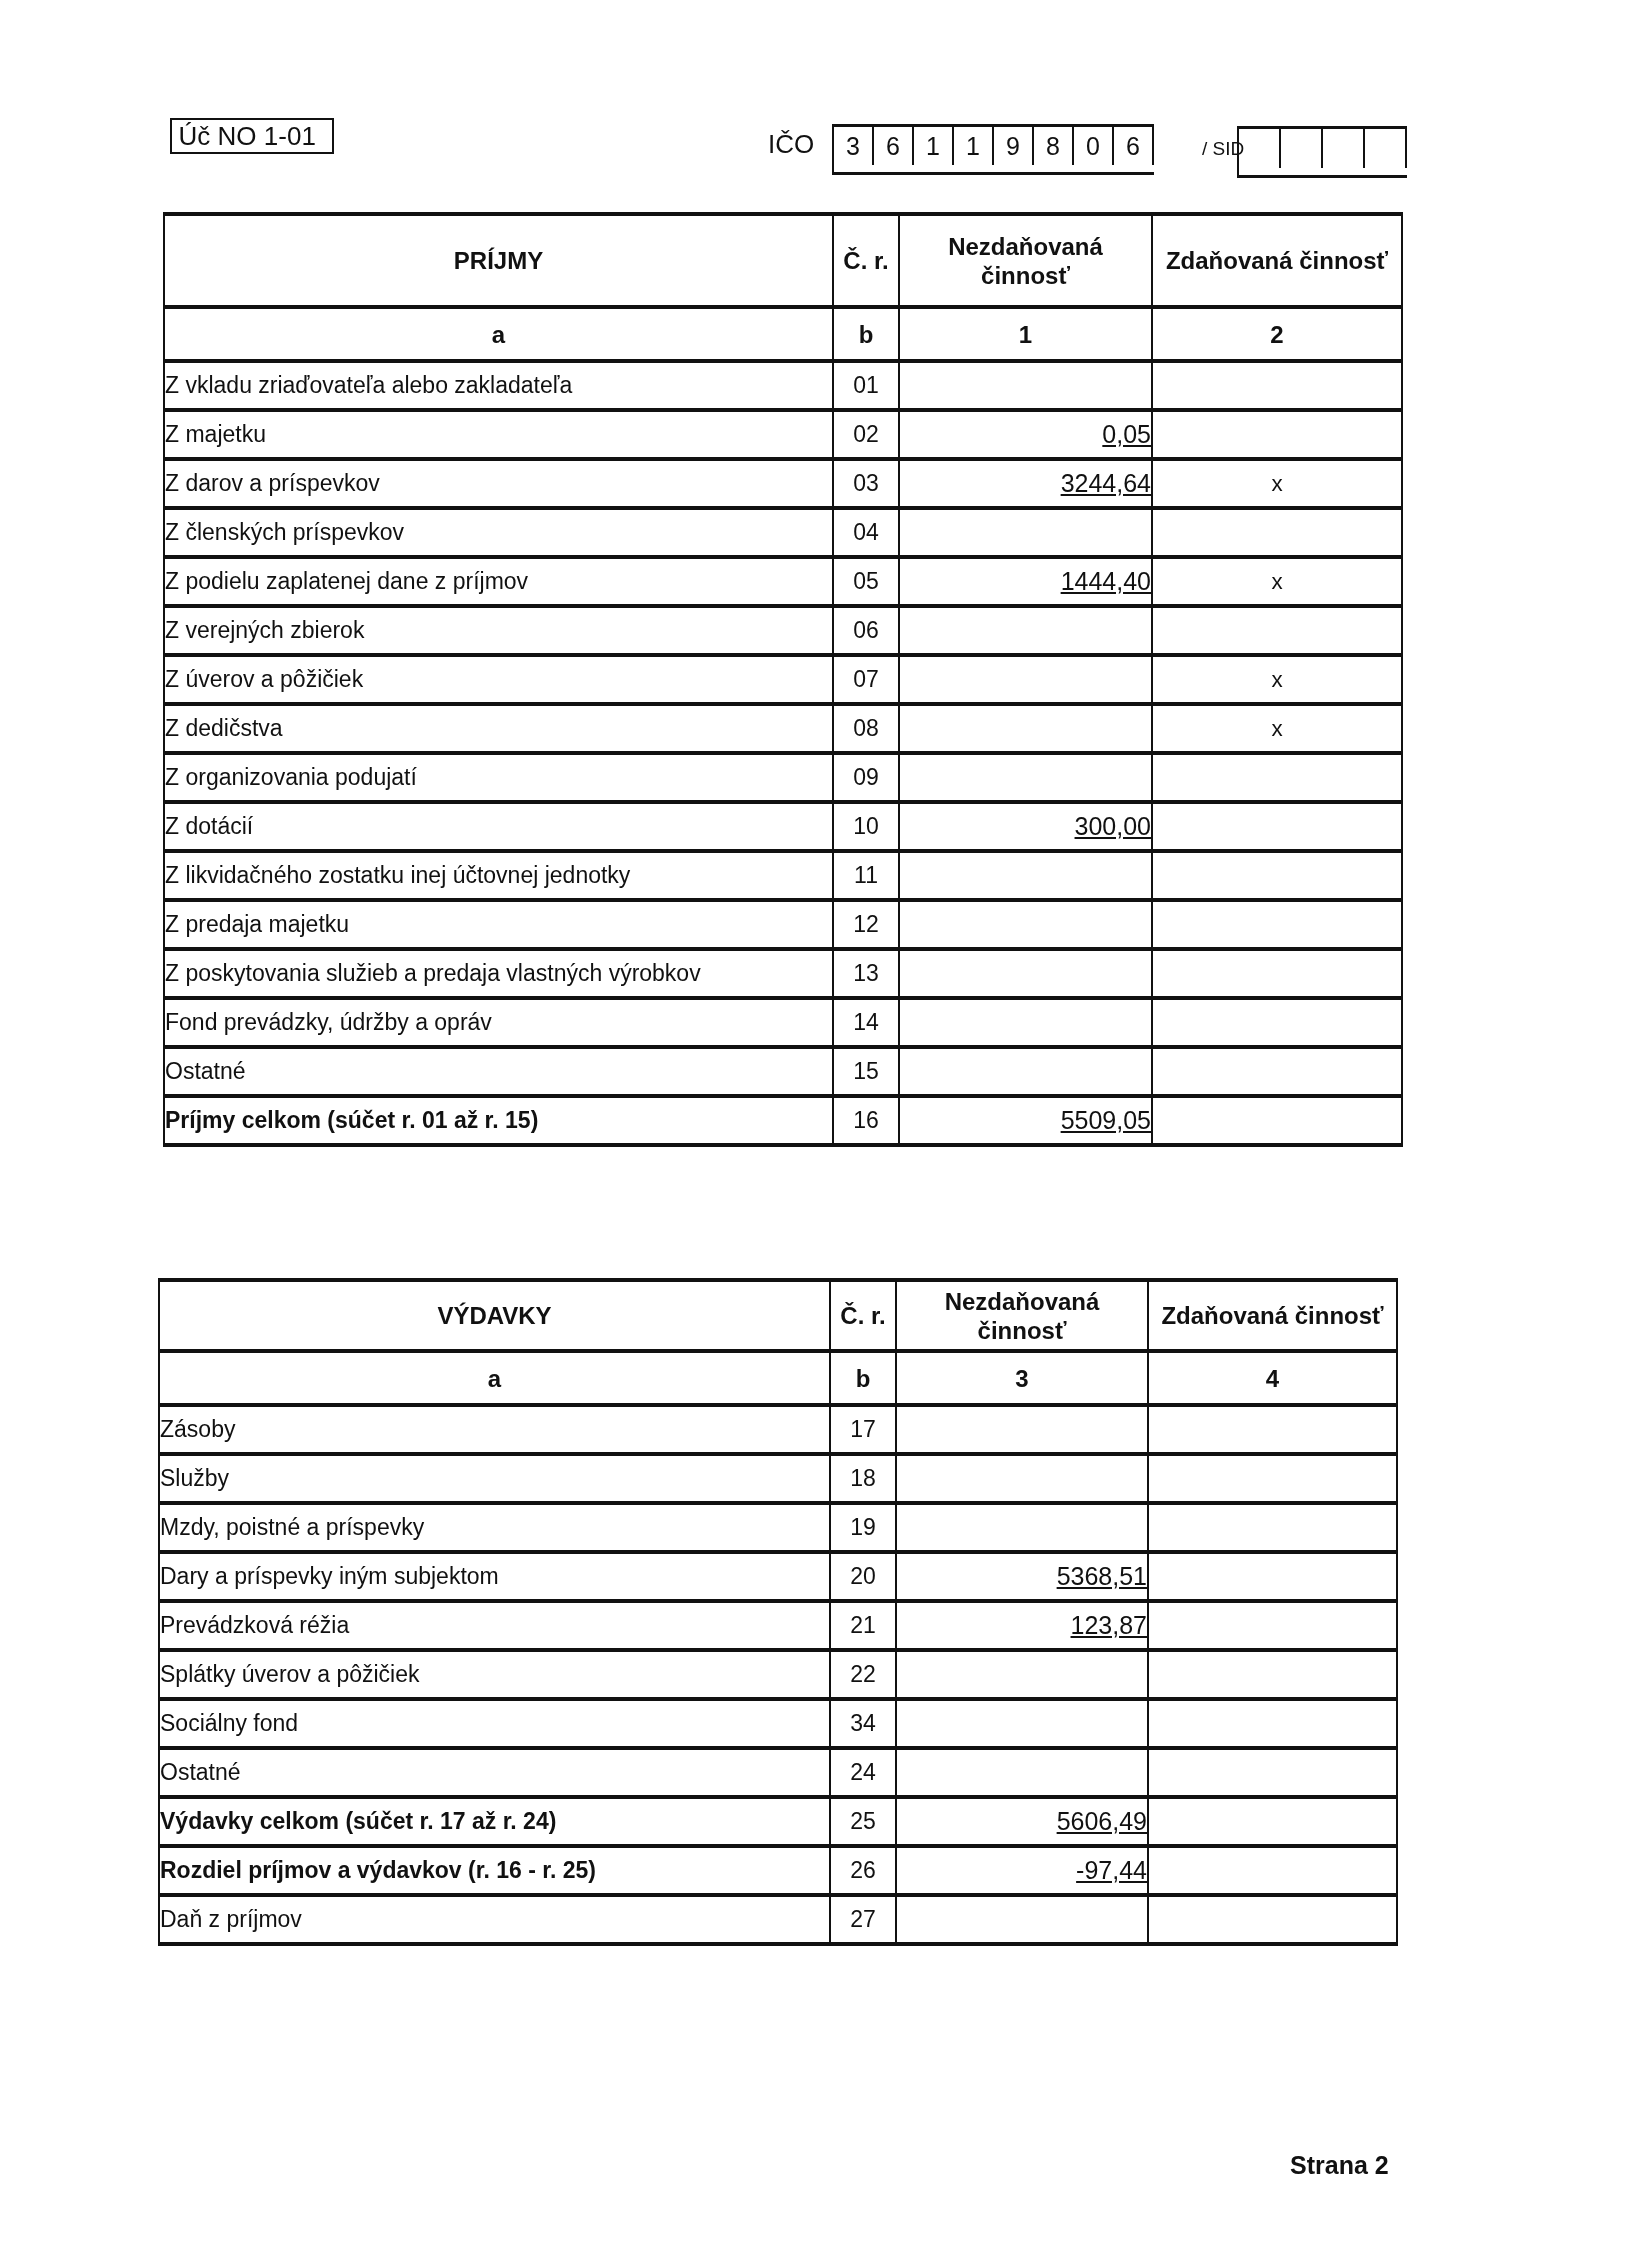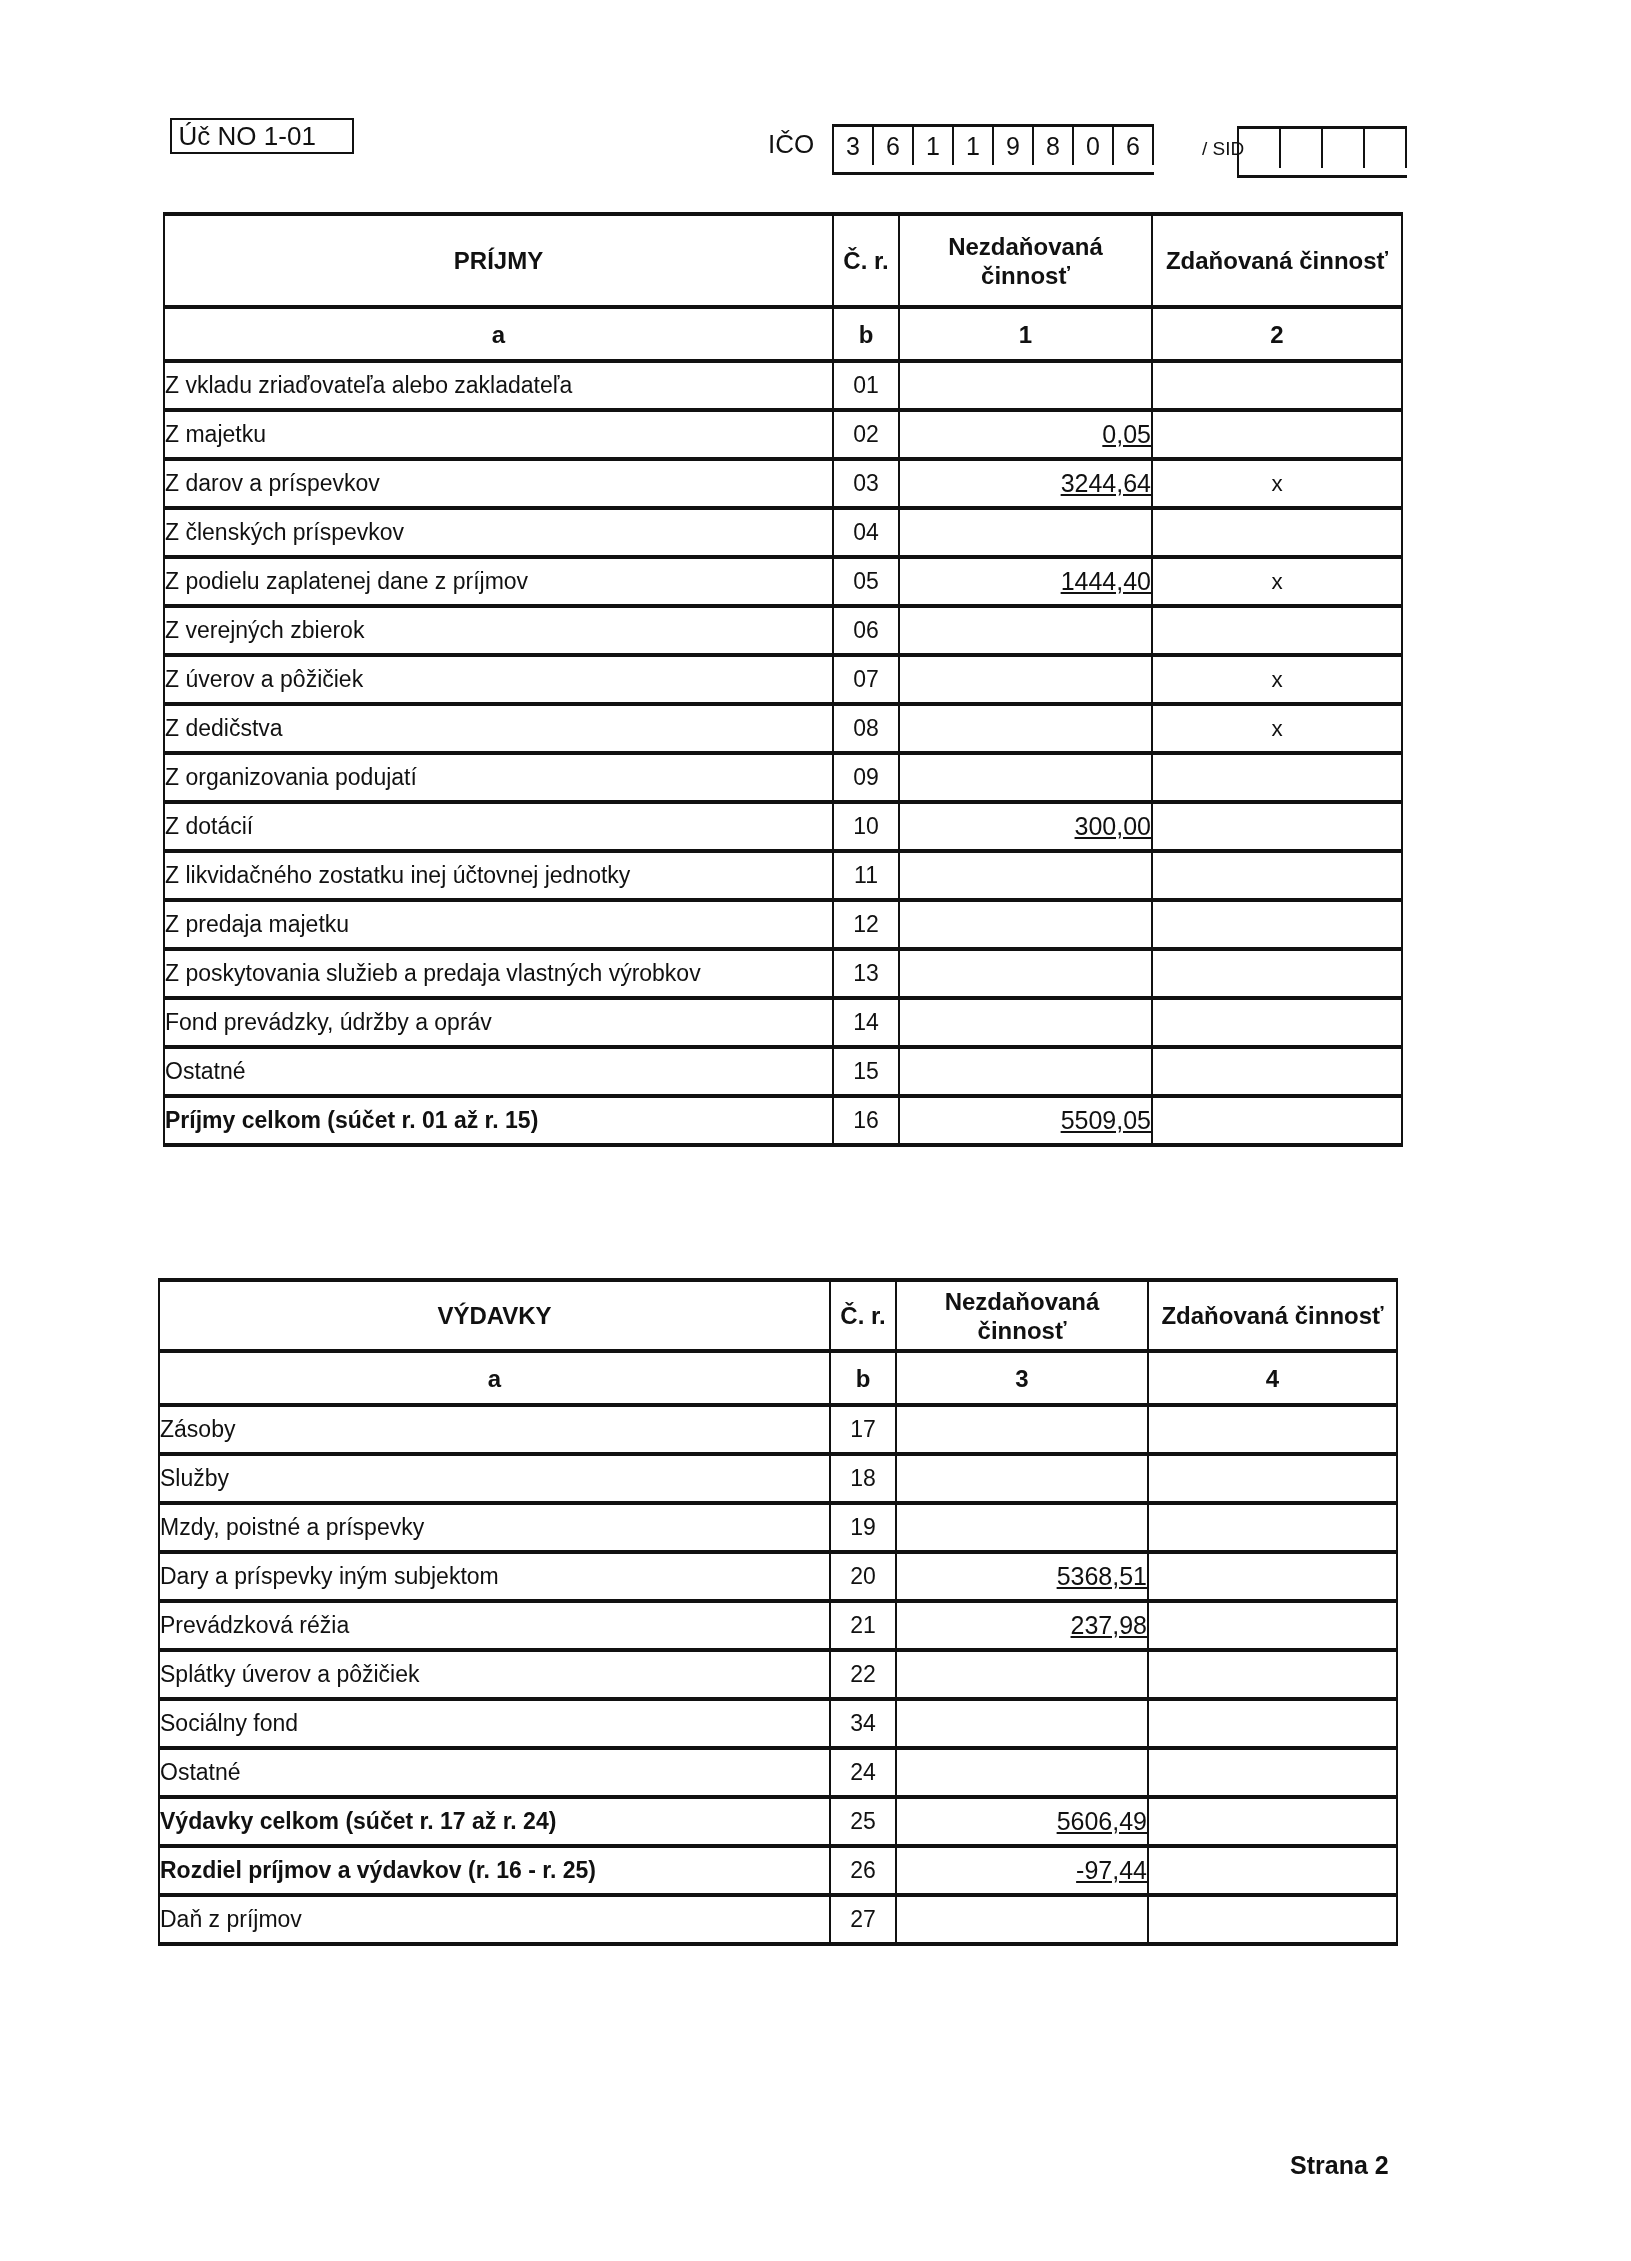--- a/index.html
+++ b/index.html
@@ -2,21 +2,21 @@
 <html style="font-size:10.5px"><head>
 <meta charset="utf-8">
 <style>
   html, body { margin: 0; padding: 0; }
   body {
     width: 1632px; height: 2261px; background: #ffffff; position: relative;
     font-family: "Liberation Sans", sans-serif; color: #111;
     overflow: hidden;
   }
   .form-code {
-    position: absolute; left: 170px; top: 118px; width: 184px; height: 36px;
+    position: absolute; left: 170px; top: 118px; width: 164px; height: 36px;
     border: 2px solid #111; box-sizing: border-box;
     font-size: 26px; line-height: 33px; padding-left: 6.6px;
   }
   .ico-label { position: absolute; left: 768px; top: 125px; font-size: 26px; line-height: 39px; }
   .ico-boxes {
     position: absolute; left: 832px; top: 124px; height: 45px;
     display: flex; border-top: 3.3px solid #111; border-bottom: 3.3px solid #111;
     border-left: 2px solid #111;
   }
   .ico-box {
@@ -246,21 +246,21 @@
       </tr>
       <tr class="data-row">
         <td class="label">Dary a príspevky iným subjektom</td>
         <td class="num">20</td>
         <td class="val">5368,51</td>
         <td class="val"></td>
       </tr>
       <tr class="data-row">
         <td class="label">Prevádzková réžia</td>
         <td class="num">21</td>
-        <td class="val">237,98</td>
+        <td class="val">123,87</td>
         <td class="val"></td>
       </tr>
       <tr class="data-row">
         <td class="label">Splátky úverov a pôžičiek</td>
         <td class="num">22</td>
         <td class="val"></td>
         <td class="val"></td>
       </tr>
       <tr class="data-row">
         <td class="label">Sociálny fond</td>

